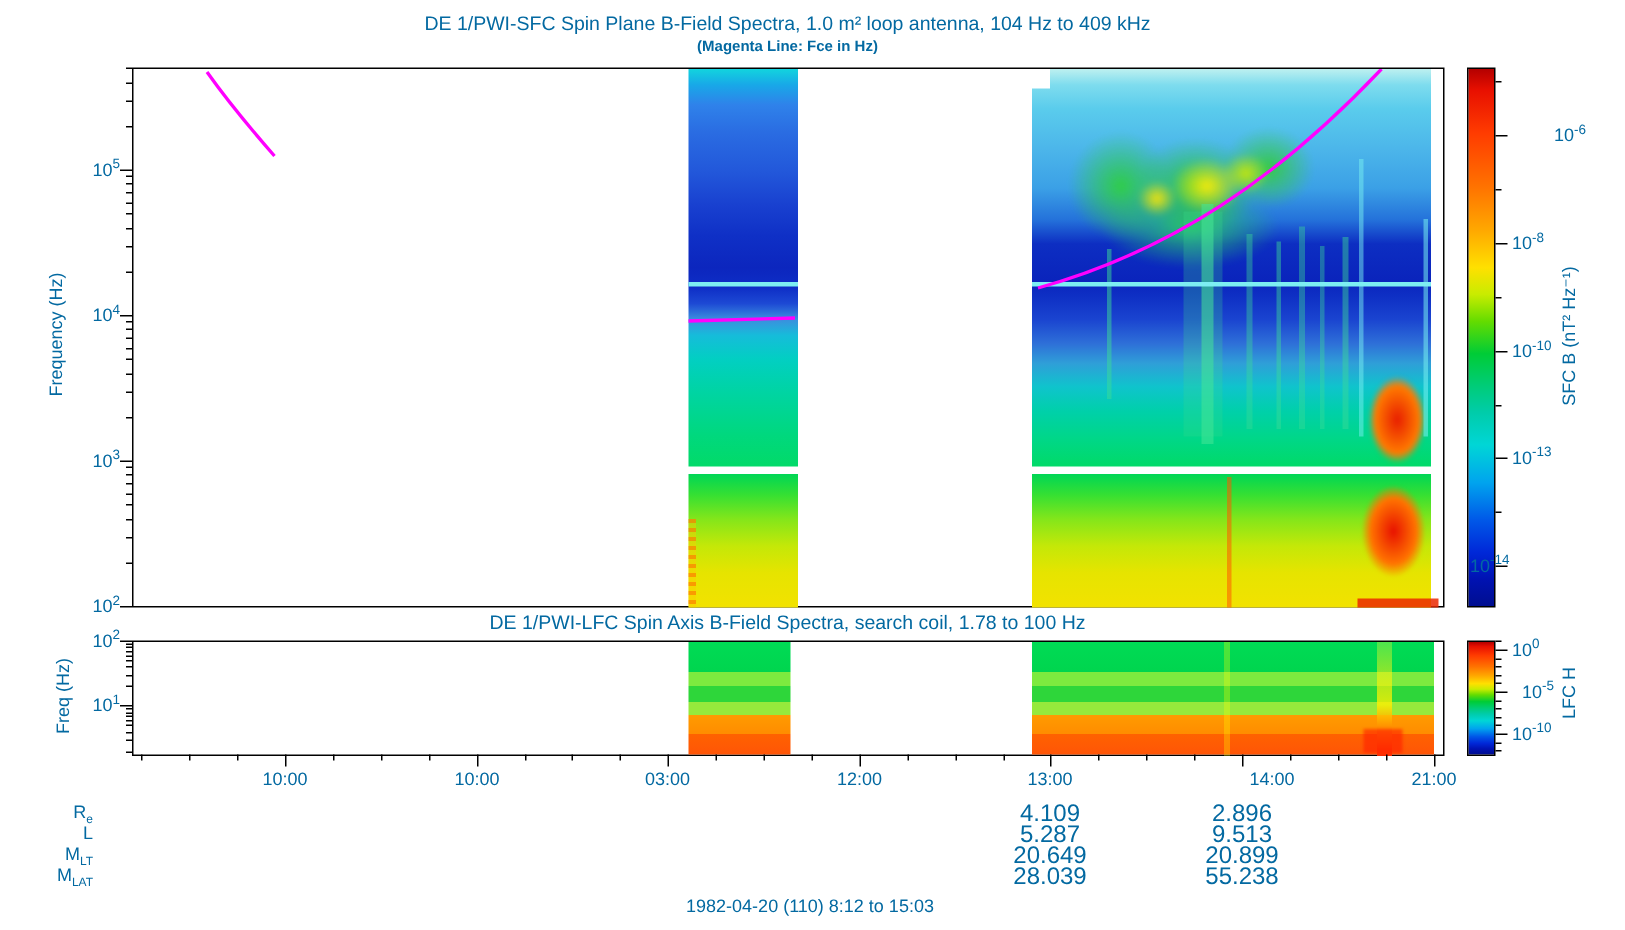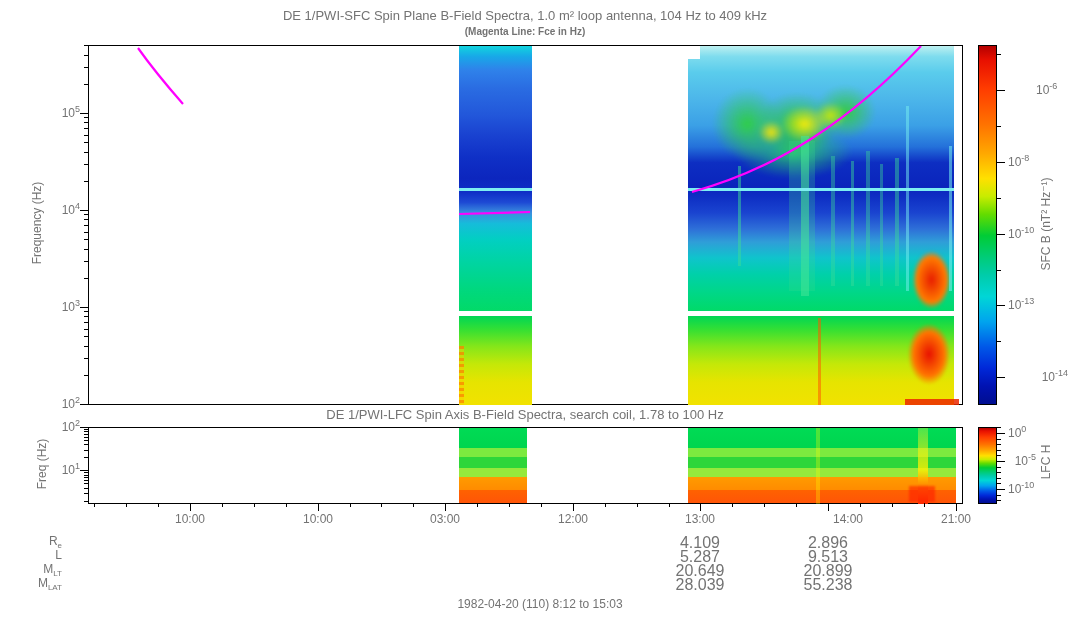--- a/index.html
+++ b/index.html
@@ -1,17 +1,17 @@
 <!DOCTYPE html>
 <html><head>
 <meta charset="utf-8">
 <style>
   html,body{margin:0;padding:0;background:#fff;}
   #fig{position:relative;width:1083px;height:620px;background:#fff;
-       font-family:"Liberation Sans","DejaVu Sans",sans-serif;color:#737373;overflow:hidden;}
+       font-family:"Liberation Sans","DejaVu Sans",sans-serif;color:#0369a1;overflow:hidden;}
   .title{position:absolute;left:88px;top:8px;width:874px;text-align:center;font-size:13px;white-space:nowrap;}
   .subtitle{position:absolute;left:88px;top:26px;width:874px;text-align:center;font-size:10px;font-weight:bold;}
   .panel{position:absolute;border:1px solid #000;box-sizing:border-box;background:#fff;}
   #panel1{left:88px;top:45px;width:875px;height:360px;}
   #panel2{left:88px;top:427px;width:875px;height:77px;}
   .cbar{position:absolute;border:1px solid #000;box-sizing:border-box;}
   #cb1{left:978px;top:45px;width:19px;height:360px;}
   #cb2{left:978px;top:427px;width:19px;height:77px;}
   .cbg{background:linear-gradient(180deg,#b40000 0%,#e81000 4%,#ff3c00 12%,#ff7300 22%,#ffa800 30%,
        #ffe000 37%,#c8ec00 42%,#64dc00 47%,#00cc36 53%,#00cc78 59%,#00ccaa 64%,#00d6d6 70%,
@@ -195,21 +195,21 @@
     <div class="tk" style="left: 84px; top: 429px; width: 4px; height: 1px;"></div>
     <div class="tk" style="left: 997px; top: 90px; width: 8px; height: 1px;"></div>
     <div class="tlb" style="left: 1036px; top: 81px; width: 60px; text-align: left;">10<sup>-6</sup></div>
     <div class="tk" style="left: 997px; top: 162px; width: 8px; height: 1px;"></div>
     <div class="tlb" style="left: 1008px; top: 153px; width: 60px; text-align: left;">10<sup>-8</sup></div>
     <div class="tk" style="left: 997px; top: 234px; width: 8px; height: 1px;"></div>
     <div class="tlb" style="left: 1008px; top: 225px; width: 60px; text-align: left;">10<sup>-10</sup></div>
     <div class="tk" style="left: 997px; top: 305px; width: 8px; height: 1px;"></div>
     <div class="tlb" style="left: 1008px; top: 296px; width: 60px; text-align: left;">10<sup>-13</sup></div>
     <div class="tk" style="left: 997px; top: 377px; width: 8px; height: 1px;"></div>
-    <div class="tlb" style="left: 1008px; top: 368px; width: 60px; text-align: right;">10<sup>-14</sup></div>
+    <div class="tlb" style="left: 980px; top: 368px; width: 60px; text-align: left;">10<sup>-14</sup></div>
     <div class="tk" style="left: 997px; top: 54px; width: 4px; height: 1px;"></div>
     <div class="tk" style="left: 997px; top: 126px; width: 4px; height: 1px;"></div>
     <div class="tk" style="left: 997px; top: 198px; width: 4px; height: 1px;"></div>
     <div class="tk" style="left: 997px; top: 270px; width: 4px; height: 1px;"></div>
     <div class="tk" style="left: 997px; top: 341px; width: 4px; height: 1px;"></div>
     <div class="tk" style="left: 997px; top: 433px; width: 8px; height: 1px;"></div>
     <div class="tlb" style="left: 1008px; top: 424px; width: 60px; text-align: left;">10<sup>0</sup></div>
     <div class="tk" style="left: 997px; top: 461px; width: 8px; height: 1px;"></div>
     <div class="tlb" style="left: 976px; top: 452px; width: 60px; text-align: right;">10<sup>-5</sup></div>
     <div class="tk" style="left: 997px; top: 489px; width: 8px; height: 1px;"></div>

